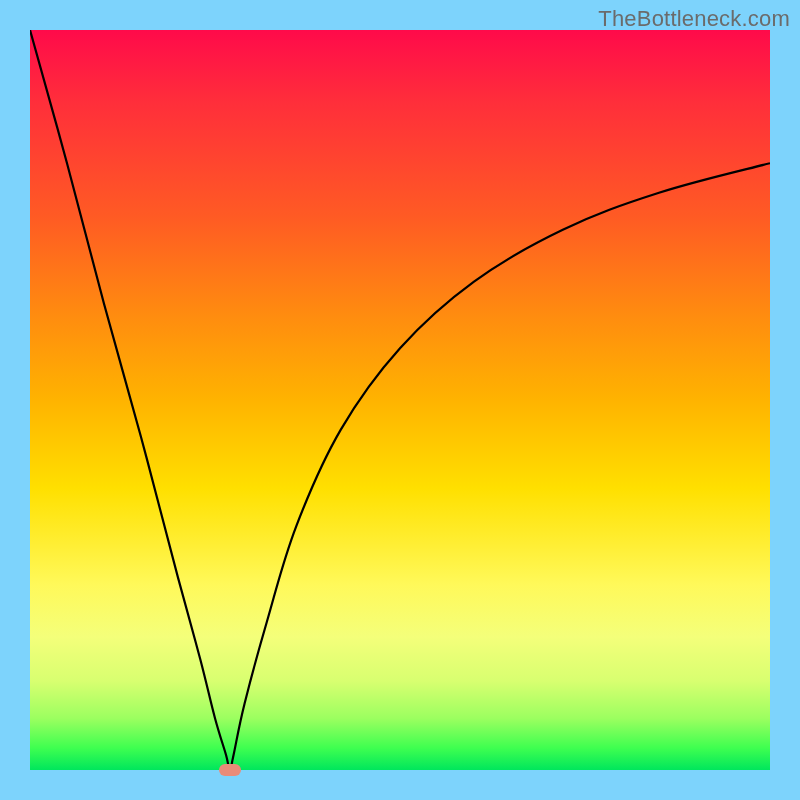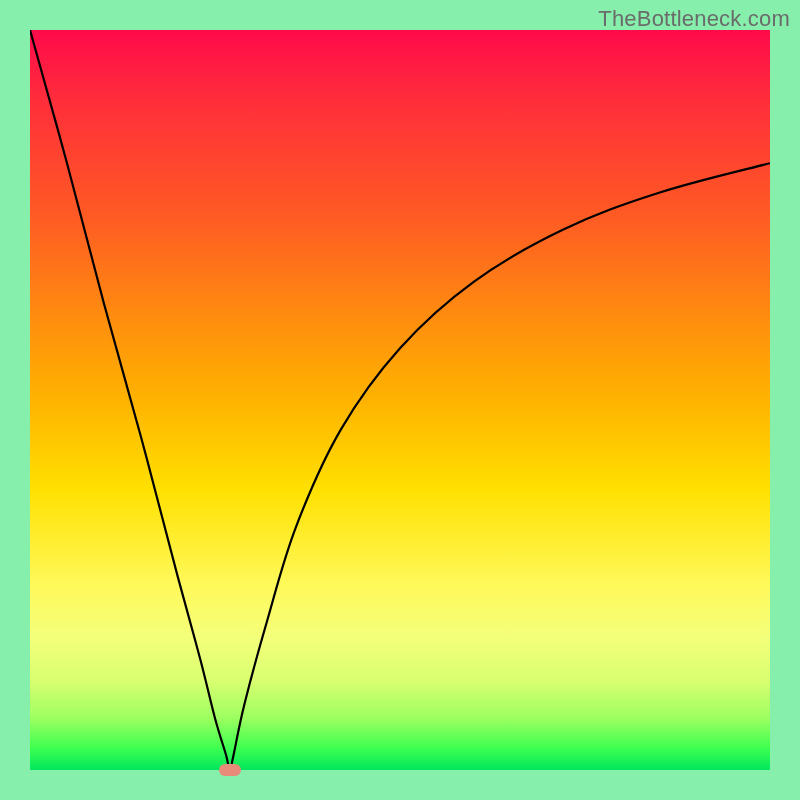--- a/index.html
+++ b/index.html
@@ -7,21 +7,21 @@
     padding: 0;
     width: 800px;
     height: 800px;
     background: #000;
     overflow: hidden;
   }
   .container {
     position: relative;
     width: 800px;
     height: 800px;
-    background: #86efac;
+    background: #7dd3fc;
   }
   .plot-area {
     position: absolute;
     left: 30px;
     top: 30px;
     width: 740px;
     height: 740px;
     background: linear-gradient(to bottom,
       #ff0a4a 0%,
       #ff2f3a 10%,

